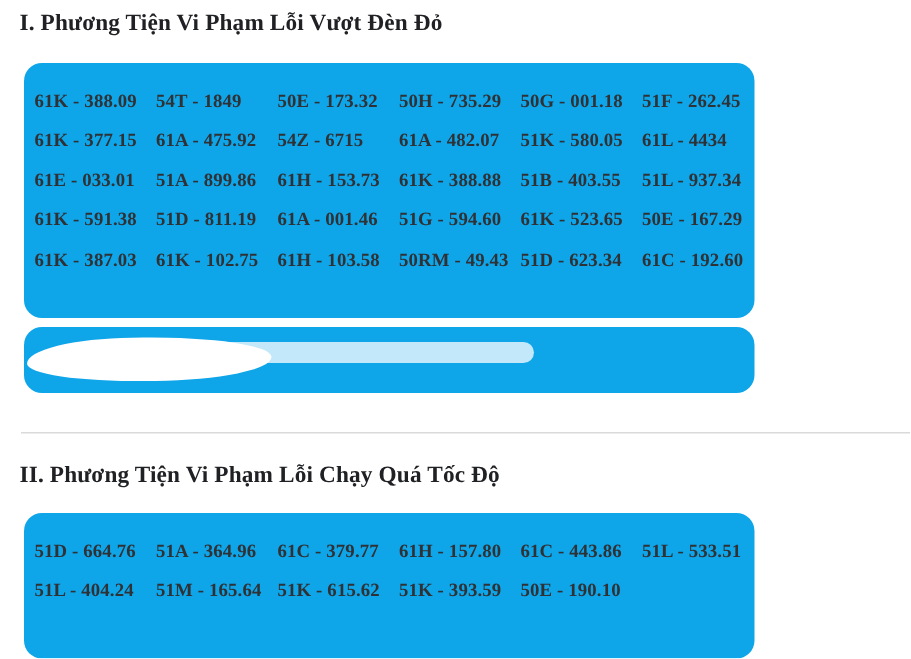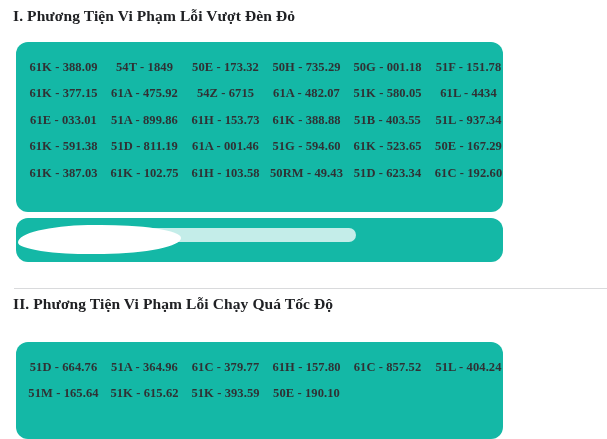--- a/index.html
+++ b/index.html
@@ -11,28 +11,27 @@
     overflow:hidden;
     font-family:Liberation Serif, serif;
   }
   .section-title {
     position:absolute; left:13px;
     font-size:15.5px; font-weight:700;
     color:#202124; letter-spacing:.1px;
     white-space:nowrap;
   }
   .title-1 { top:7px; }
-  .title-2 { top:295px; }
+  .title-2 { top:308px; }
   .card {
     position:absolute; left:16px;
     width:487px;
-    background:#14b8a6;
+    background:#0ea5e9;
     border-radius:12px;
     overflow:hidden;
-    text-align:center;
   }
   .card-1 { top:42px; height:170px; }
   .card-stub { top:218px; height:44px; }
   .card-2 { top:342px; height:97px; border-bottom-left-radius:12px; border-bottom-right-radius:12px; }
   .plate-grid {
     display:grid;
     grid-template-columns:repeat(6,81px);
     grid-auto-rows:26.5px;
     align-items:center;
     padding:12px 0 0 7px;
@@ -74,21 +73,21 @@
   <h2 class="section-title title-1">I. Phương Tiện Vi Phạm Lỗi Vượt Đèn Đỏ</h2>
 
   <div class="card card-1">
     <div class="plate-grid">
 
     <span class="plate">61K - 388.09</span>
         <span class="plate">54T - 1849</span>
         <span class="plate">50E - 173.32</span>
         <span class="plate">50H - 735.29</span>
         <span class="plate">50G - 001.18</span>
-        <span class="plate">51F - 151.78</span>
+        <span class="plate">51F - 262.45</span>
         <span class="plate">61K - 377.15</span>
         <span class="plate">61A - 475.92</span>
         <span class="plate">54Z - 6715</span>
         <span class="plate">61A - 482.07</span>
         <span class="plate">51K - 580.05</span>
         <span class="plate">61L - 4434</span>
         <span class="plate">61E - 033.01</span>
         <span class="plate">51A - 899.86</span>
         <span class="plate">61H - 153.73</span>
         <span class="plate">61K - 388.88</span>
@@ -118,21 +117,22 @@
 
   <h2 class="section-title title-2">II. Phương Tiện Vi Phạm Lỗi Chạy Quá Tốc Độ</h2>
 
   <div class="card card-2">
     <div class="plate-grid">
 
     <span class="plate">51D - 664.76</span>
         <span class="plate">51A - 364.96</span>
         <span class="plate">61C - 379.77</span>
         <span class="plate">61H - 157.80</span>
-        <span class="plate">61C - 857.52</span>
+        <span class="plate">61C - 443.86</span>
+        <span class="plate">51L - 533.51</span>
         <span class="plate">51L - 404.24</span>
         <span class="plate">51M - 165.64</span>
         <span class="plate">51K - 615.62</span>
         <span class="plate">51K - 393.59</span>
         <span class="plate">50E - 190.10</span>
       </div>
   </div>
 
 </div>
 

